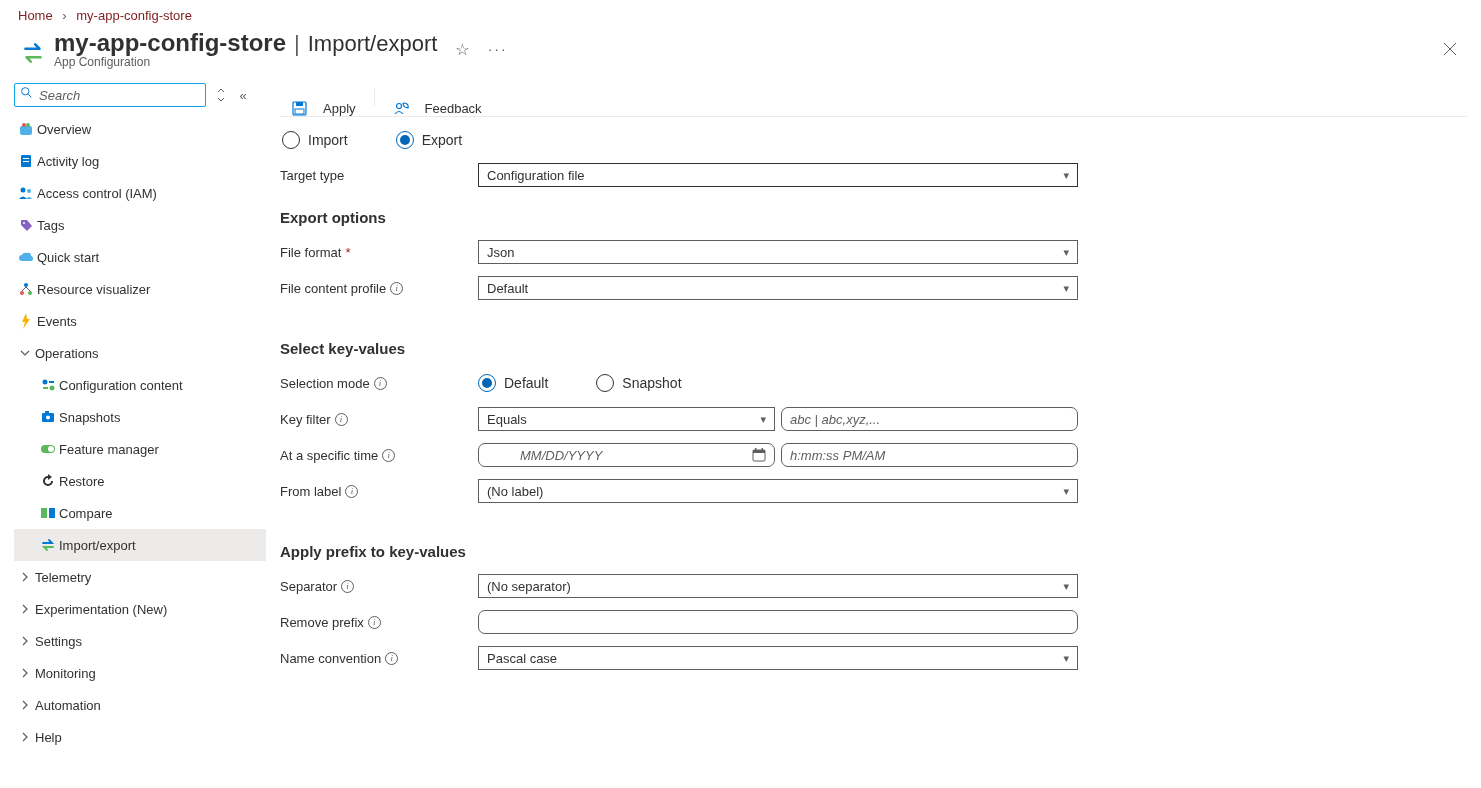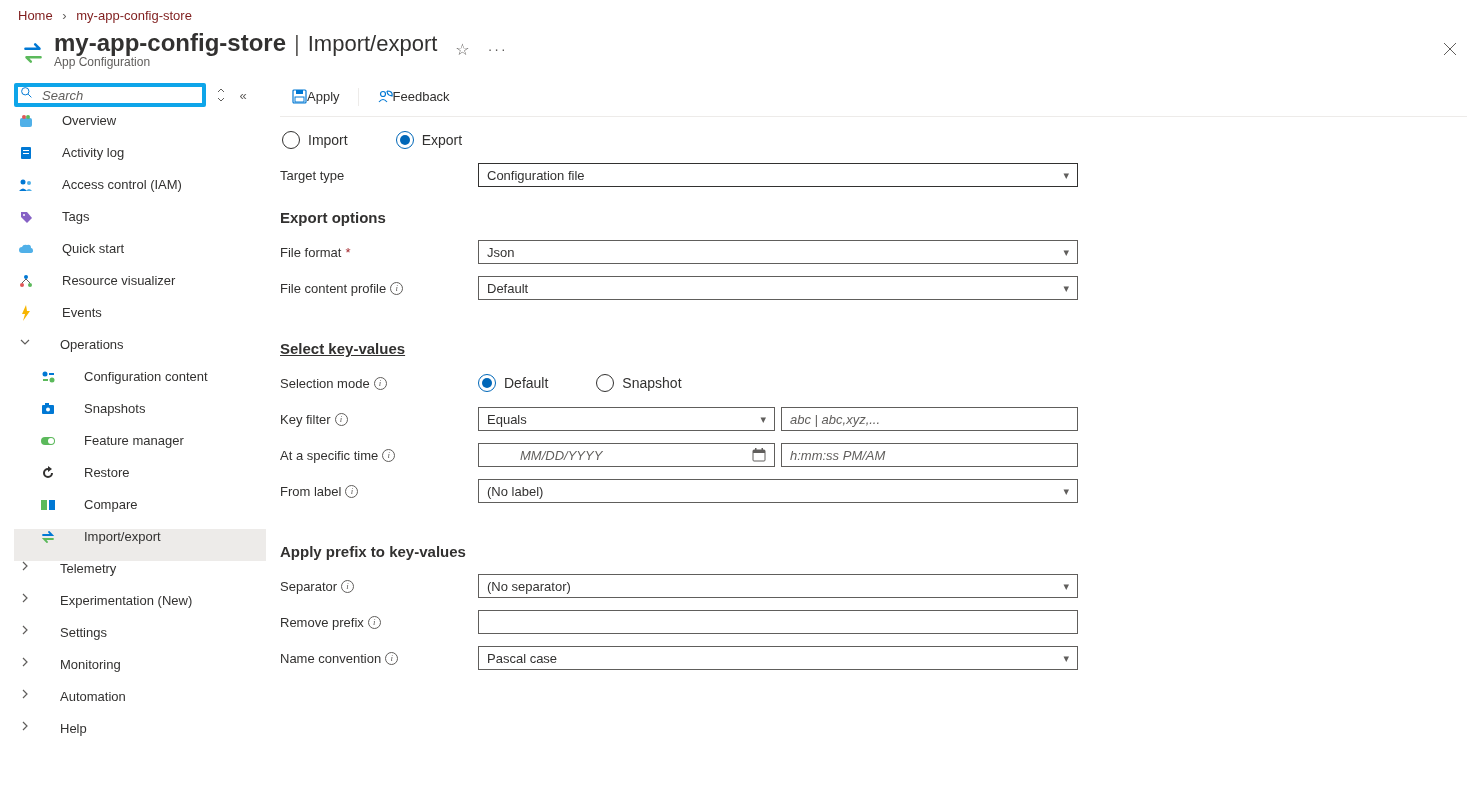--- a/index.html
+++ b/index.html
@@ -24,53 +24,53 @@
   .header-close { margin-left:auto; cursor:pointer; color:#605e5c; font-size:14px; padding:6px;}
 
   
   .layout { display:flex; }
   .sidebar { width: 266px; flex-shrink:0; padding: 6px 0 0 14px; }
   .main { flex:1; padding: 0 14px 30px 14px; }
 
   
   .search-row { display:flex; align-items:center; gap:8px; margin-bottom:6px;}
   .search-box { position:relative; flex:0 0 192px; }
-  .search-box input { width:100%; height:24px; border:4px solid #0ea5e9; border-radius:2px; padding: 0 6px 0 24px; font-size:13px; }
+  .search-box input { width:100%; height:24px; border:1px solid #0ea5e9; border-radius:2px; padding: 0 6px 0 24px; font-size:13px; }
   .search-box input::placeholder { color:#605e5c; font-style: italic; }
   .search-box .icon { position:absolute; left:6px; top:3px; color:#0078d4; pointer-events:none; }
   .mini-icon { width:14px; color:#605e5c; cursor:pointer; display:inline-flex; justify-content:center;}
 
   
-  .side-item { display:flex; height:32px; cursor:pointer; gap:28px; padding-left:4px; }
+  .side-item { display:flex; align-items:center; height:32px; cursor:pointer; gap:3px; padding-left:4px; }
   .side-item .chev { width:14px; display:inline-flex; justify-content:center; color:#605e5c; }
   .side-item .icn { width:16px; height:16px; display:inline-flex; align-items:center; justify-content:center; }
   .side-sub { padding-left: 26px; }
   .side-item.active { background:#edebe9; }
   .side-item.active .label { font-weight:400; }
 
   
   .toolbar { display:flex; align-items:center; height:40px; border-bottom:1px solid #edebe9; gap:4px;}
-  .tool-btn { display:flex; align-items:center; gap:0; padding:0 12px; height:100%; cursor:pointer; color:#323130; }
+  .tool-btn { display:flex; align-items:flex-end; gap:16px; padding:0 12px; height:100%; cursor:pointer; color:#323130; }
   .tool-sep { width:1px; height:18px; background:#edebe9; margin:0 2px;}
 
   
   .radio-row { display:flex; gap:48px; padding:14px 2px 8px; align-items:center; }
   .radio-opt { display:flex; align-items:center; gap:8px; cursor:pointer; font-size:14px;}
   .radio-outer { width:18px; height:18px; border-radius:50%; border:1px solid #323130; display:flex; align-items:center; justify-content:center; }
   .radio-opt.sel .radio-outer { border-color:#0067b8; }
   .radio-dot { width:10px; height:10px; border-radius:50%; background:#0067b8; display:none; }
   .radio-opt.sel .radio-dot { display:block; }
 
   .form-row { display:flex; align-items:center; min-height:36px; padding:2px 0; }
   .form-label { width:198px; flex-shrink:0; font-size:13px; display:flex; align-items:center; gap:4px;}
   .req { color:#a4262c; }
   .info-icon { width:13px; height:13px; border:1px solid #605e5c; border-radius:50%; display:inline-flex; align-items:center; justify-content:center; font-size:9px; color:#605e5c; font-family: Georgia, serif; font-style: italic; cursor:help; }
   .form-control-wrap { display:flex; gap:6px;}
   .select, .input { height:24px; border:1px solid #605e5c; border-radius:0; background:#fff; padding:0 8px; font-size:13px; display:flex; align-items:center; justify-content:space-between; cursor:pointer; }
-  .input { cursor:text; }
+  .input { cursor:text;border-radius:7px; }
   .input input { border:none; outline:none; width:100%; font-size:13px; font-family:inherit; }
   .input input::placeholder { font-style:italic; color:#605e5c; }
   .select.wide, .input.wide { width:600px; }
   .select.half { width:297px; }
   .input.half { width:297px; }
   .select.heavy { border-width:1px; border-color:#323130;align-items:center;}
   .chev-down { color:#605e5c; font-size:11px; }
   .cal-icon { color:#605e5c; }
 
   .section-head { font-size:15px; font-weight:600; padding:16px 0 8px; }
@@ -385,21 +385,21 @@
         <span class="info-icon">i</span>
       </div>
       <div class="form-control-wrap">
         <div class="select wide">
           <span>Default</span>
           <span class="chev-down">▾</span>
         </div>
       </div>
     </div>
 
-    <div class="section-head" style="padding-top:34px;text-decoration:underline;">Select key-values</div>
+    <div class="section-head" style="padding-top:34px;">Select key-values</div>
 
     <div class="form-row">
       <div class="form-label">
         <span>Selection mode</span>
         <span class="info-icon">i</span>
       </div>
       <div class="radio-row" style="padding:0;">
         <div class="radio-opt sel">
           <span class="radio-outer">
               <span class="radio-dot"></span>

